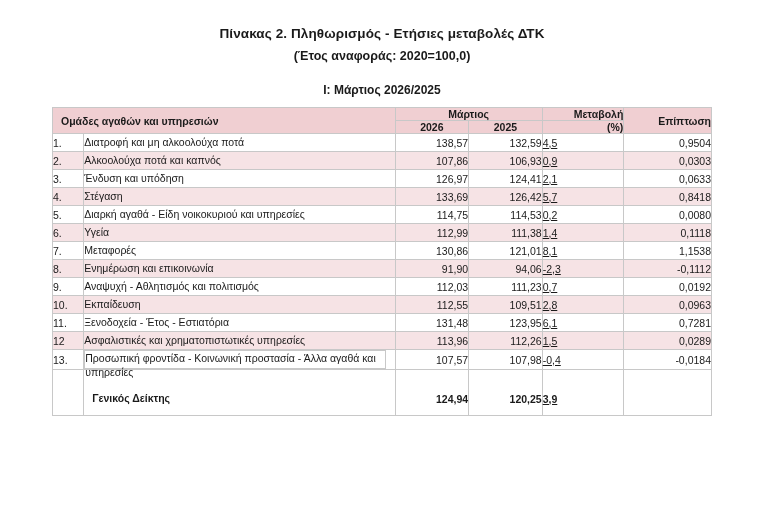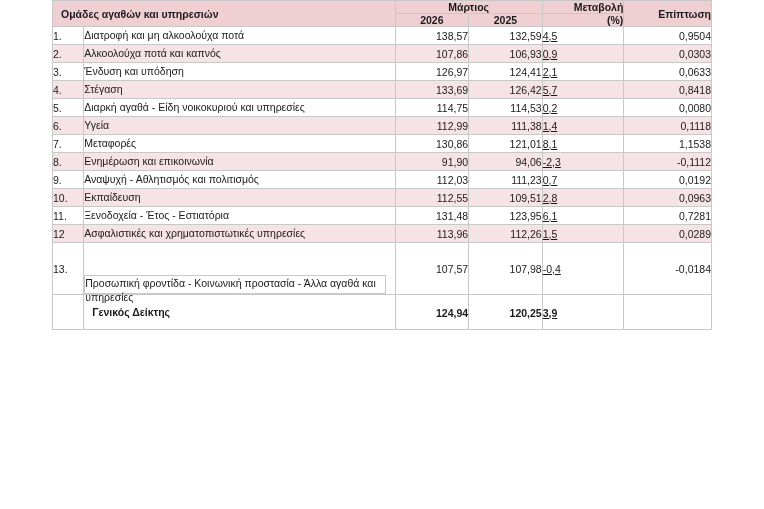--- a/index.html
+++ b/index.html
@@ -96,52 +96,56 @@
   }
   td.no {
     text-align: left;
     padding-left: 8px;
     white-space: nowrap;
   }
   td.name {
     text-align: left;
     padding-left: 8px;
     line-height: 1.35;
-    margin-top: 32px;
   }
   td.num-r {
     text-align: right;
     padding-right: 14px;
   }
   td.chg {
     text-align: left;
     text-decoration: underline;
   }
   td.imp {
     text-align: right;
   }
   tr.total td {
     background: #ffffff;
     font-weight: bold;
-    padding-top: 9px;
+    padding-top: 20px;
     padding-bottom: 8px;
   }
   tr.total td.name {
     padding-left: 8px;
   }
   .two-line {
     display: block;
   }
 </style>
 </head>
 <body>
 
 <div class="page">
 
-
+  <div class="title-block">
+    <div class="title-line1">Πίνακας 2. Πληθωρισμός - Ετήσιες μεταβολές ΔΤΚ</div>
+    <div class="title-line2">(Έτος αναφοράς: 2020=100,0)</div>
+  </div>
+
+  <div class="subtitle">Ι: Μάρτιος 2026/2025</div>
 
   <table class="data">
     <thead>
       <tr>
         <th class="hdr-cell left col-no" colspan="2" rowspan="2">Ομάδες αγαθών και υπηρεσιών</th>
         <th class="hdr-cell" colspan="2">Μάρτιος</th>
         <th class="hdr-cell col-chg">Μεταβολή</th>
         <th class="hdr-cell col-imp" rowspan="2">Επίπτωση</th>
       </tr>
       <tr>

